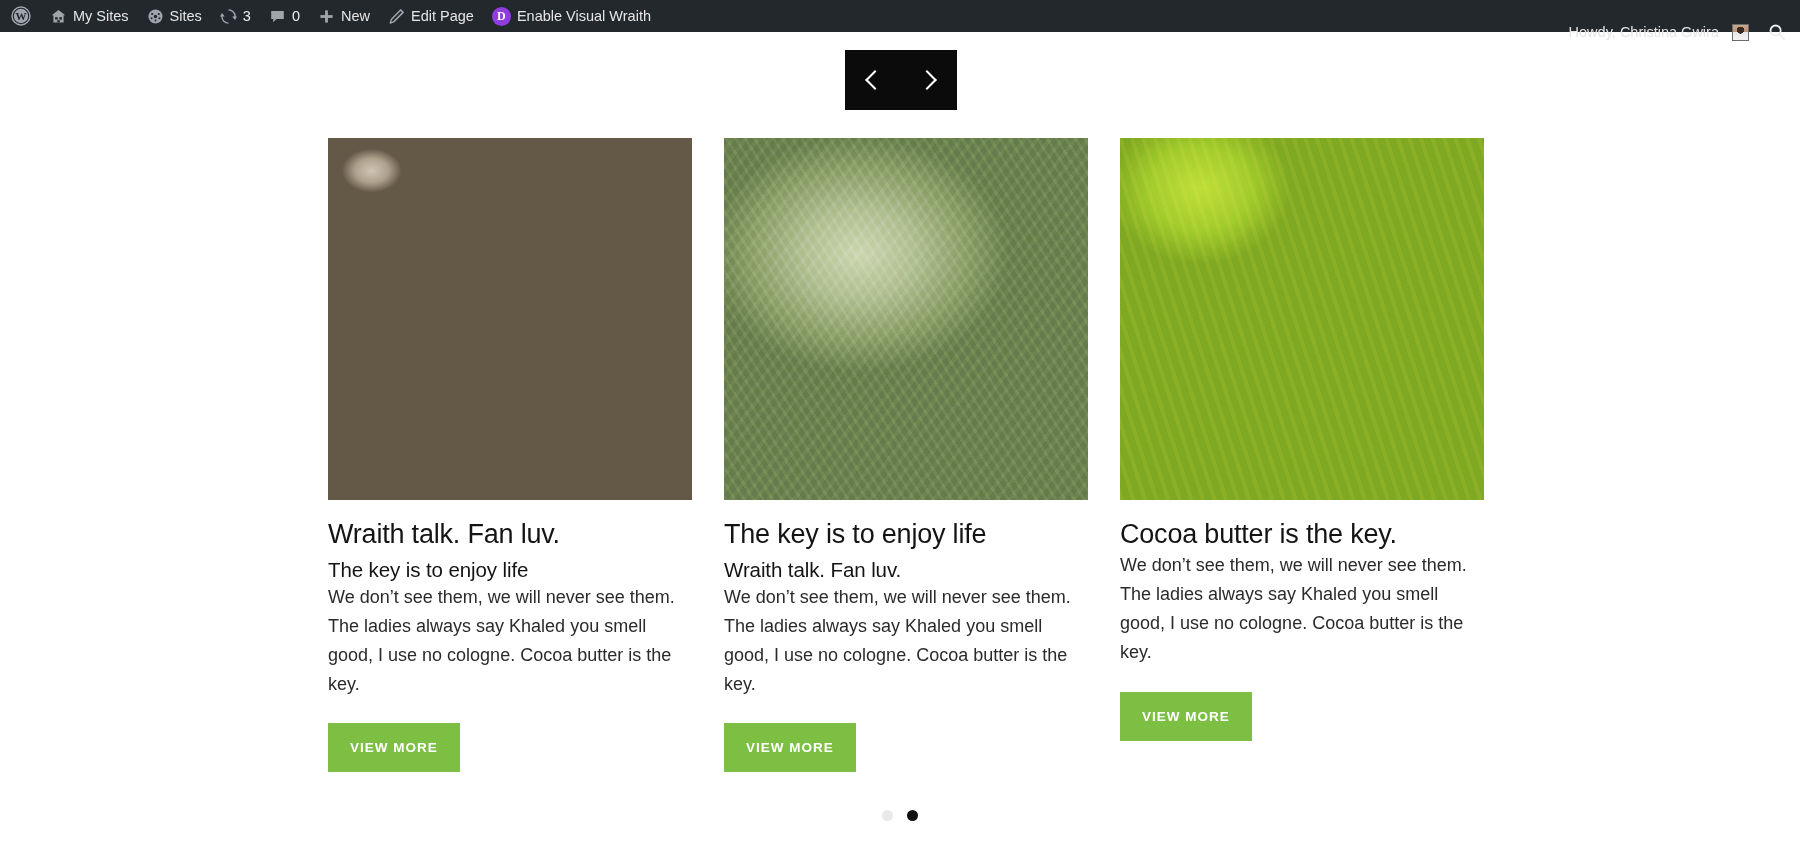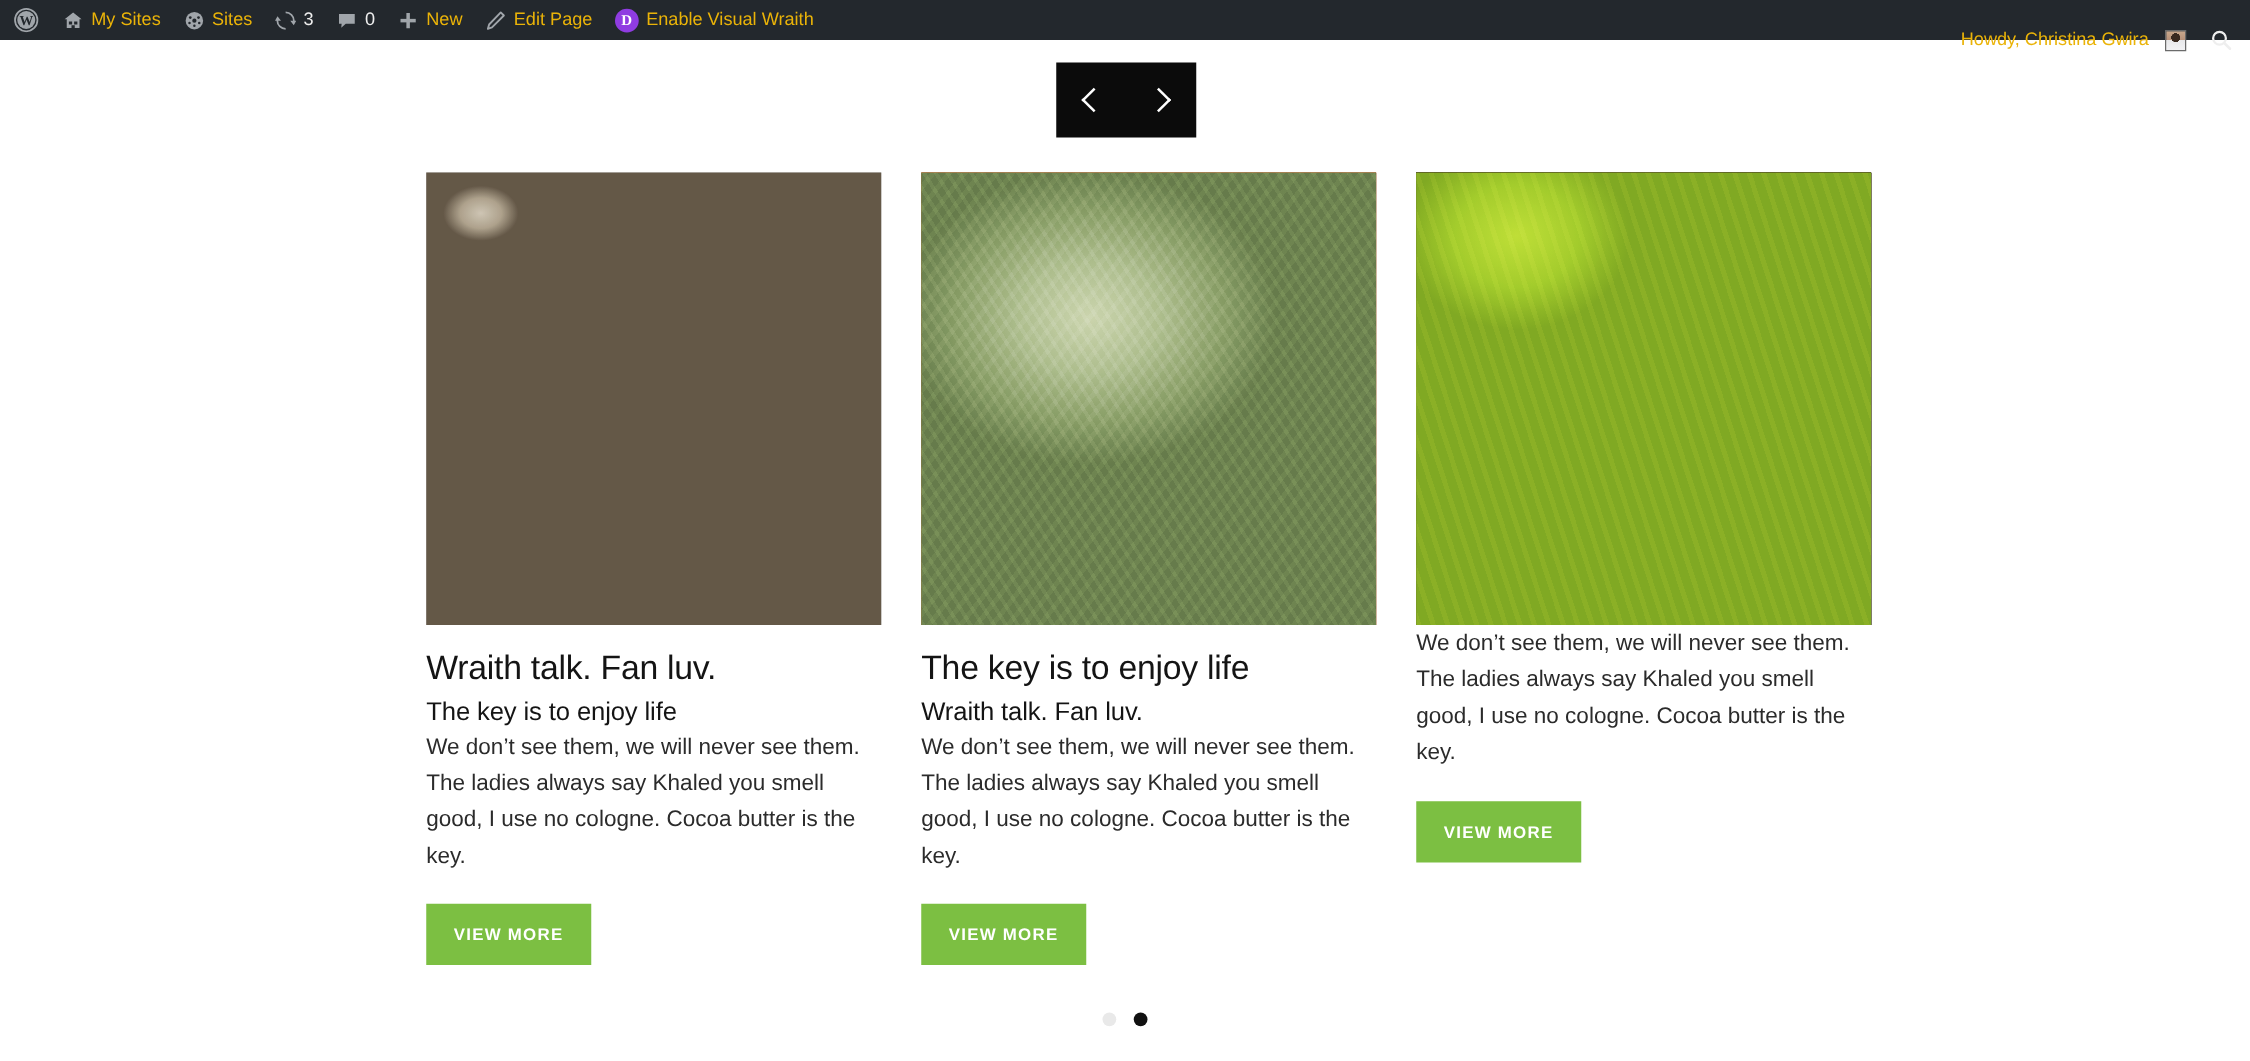--- a/index.html
+++ b/index.html
@@ -35,21 +35,21 @@
   .ab-item {
     display: flex;
     align-items: center;
     height: 32px;
     padding: 0 9px;
     color: #eeeeee;
     gap: 6px;
     cursor: pointer;
     text-decoration: none;
   }
-  .ab-item .ab-label { color: #eab308; }
+  .ab-item .ab-label { color: #e5e5e5; }
 
   .ab-icon { display: inline-flex; align-items: center; justify-content: center; }
   .ab-icon svg { display: block; }
 
   .wp-logo-item { padding: 0 10px 0 11px; }
 
   .divi-badge {
     width: 19px; height: 19px;
     border-radius: 50%;
     background: #8f3ce1;
@@ -110,21 +110,21 @@
     border-top: 2.5px solid #ffffff;
     border-right: 2.5px solid #ffffff;
     display: block;
   }
   .chev.left  { transform: rotate(-135deg); margin-left: 4px; }
   .chev.right { transform: rotate(45deg);  margin-right: 4px; }
 
   
   .cards {
     position: absolute;
-    left: 341px;
+    left: 328px;
     top: 106px;
     width: 1156px;
     display: flex;
     gap: 32px;
   }
   .card { width: 364px; }
 
   .card-image {
     width: 364px;
     height: 362px;
@@ -425,20 +425,21 @@
       <div class="card-title">The key is to enjoy life</div>
       <div class="card-subtitle">Wraith talk. Fan luv.</div>
       <div class="card-body">We don’t see them, we will never see them. The ladies always say Khaled you smell good, I use no cologne. Cocoa butter is the key.</div>
       <button class="view-more">VIEW MORE</button>
     </div>
 
     <div class="card">
       <div class="card-image">
         <div class="photo-peppers"></div>
       </div>
+      <div class="card-title">Cocoa butter is the key.</div>
       <div class="card-body">We don’t see them, we will never see them. The ladies always say Khaled you smell good, I use no cologne. Cocoa butter is the key.</div>
       <button class="view-more">VIEW MORE</button>
     </div>
   </div>
 
   <div class="pagination">
     <span class="dot"></span>
     <span class="dot active"></span>
   </div>
 </div>

